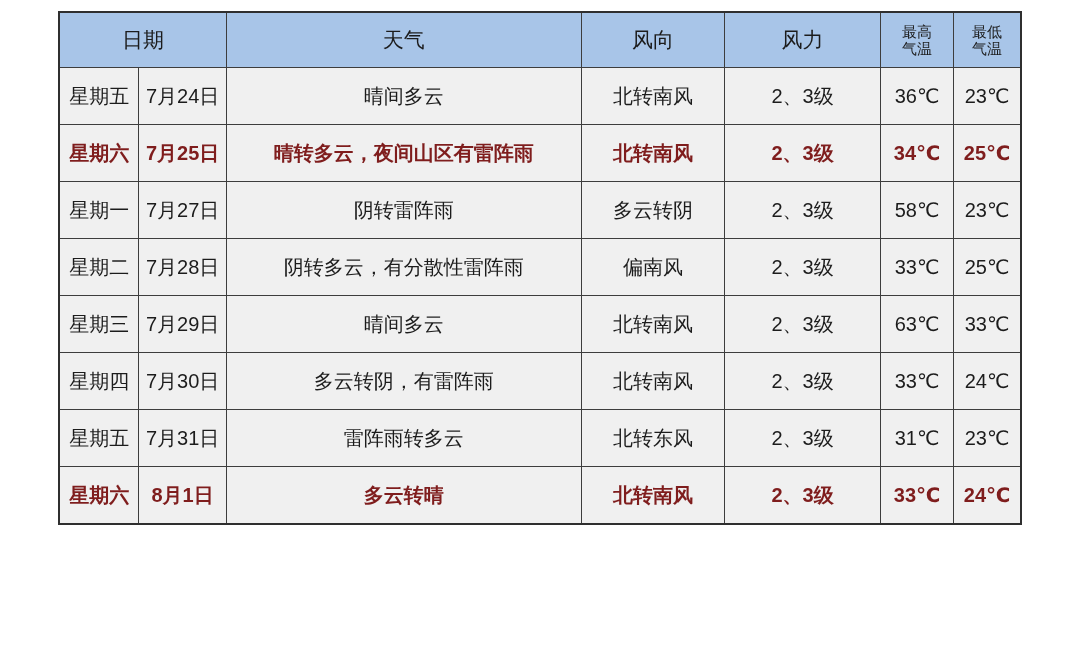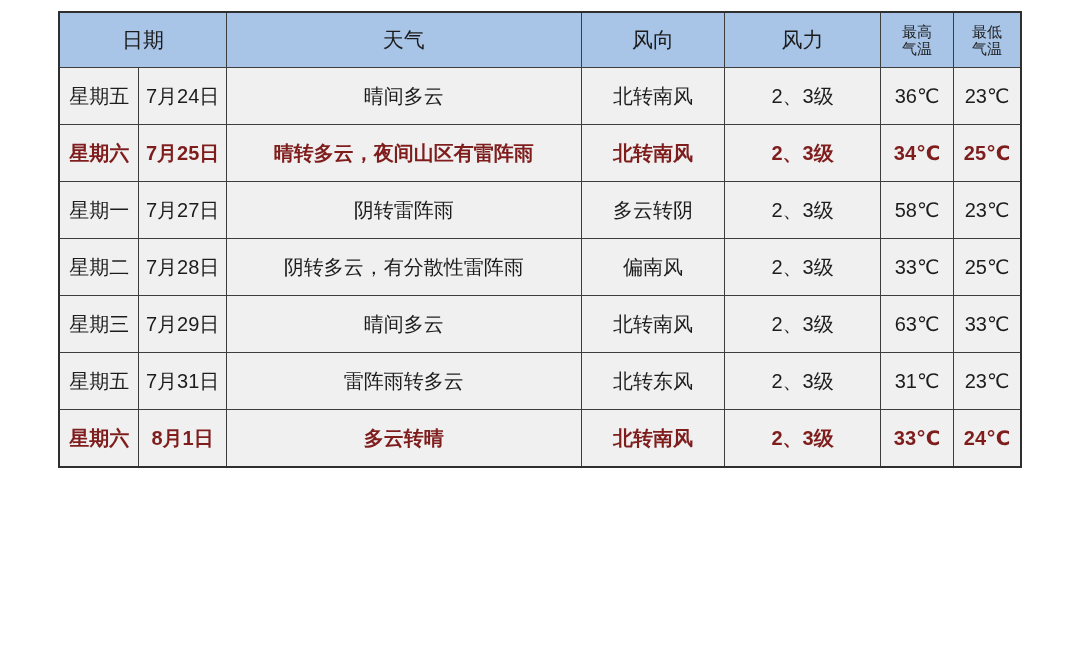--- a/index.html
+++ b/index.html
@@ -127,20 +127,29 @@
         <tr>
           <td>星期三</td>
           <td>7月29日</td>
           <td>晴间多云</td>
           <td>北转南风</td>
           <td>2、3级</td>
           <td>63℃</td>
           <td>33℃</td>
         </tr>
         <tr>
+          <td>星期四</td>
+          <td>7月30日</td>
+          <td>多云转阴，有雷阵雨</td>
+          <td>北转南风</td>
+          <td>2、3级</td>
+          <td>33℃</td>
+          <td>24℃</td>
+        </tr>
+        <tr>
           <td>星期五</td>
           <td>7月31日</td>
           <td>雷阵雨转多云</td>
           <td>北转东风</td>
           <td>2、3级</td>
           <td>31℃</td>
           <td>23℃</td>
         </tr>
         <tr class="alert">
           <td>星期六</td>

